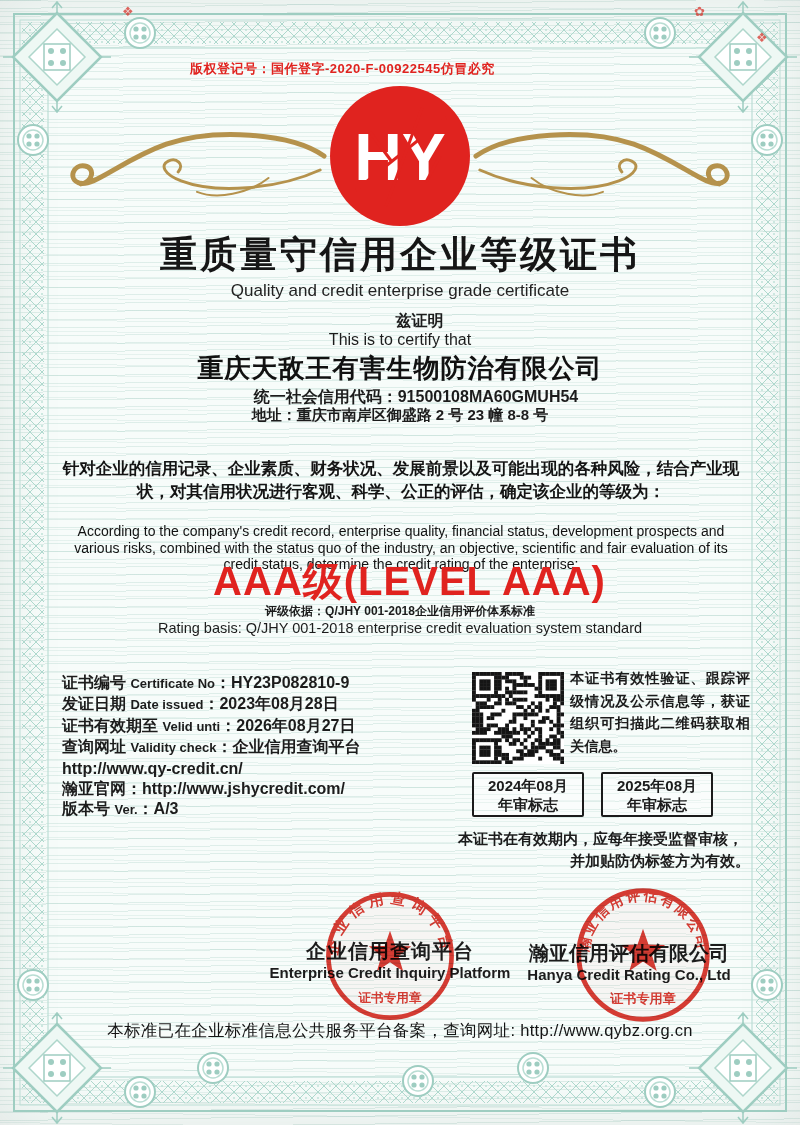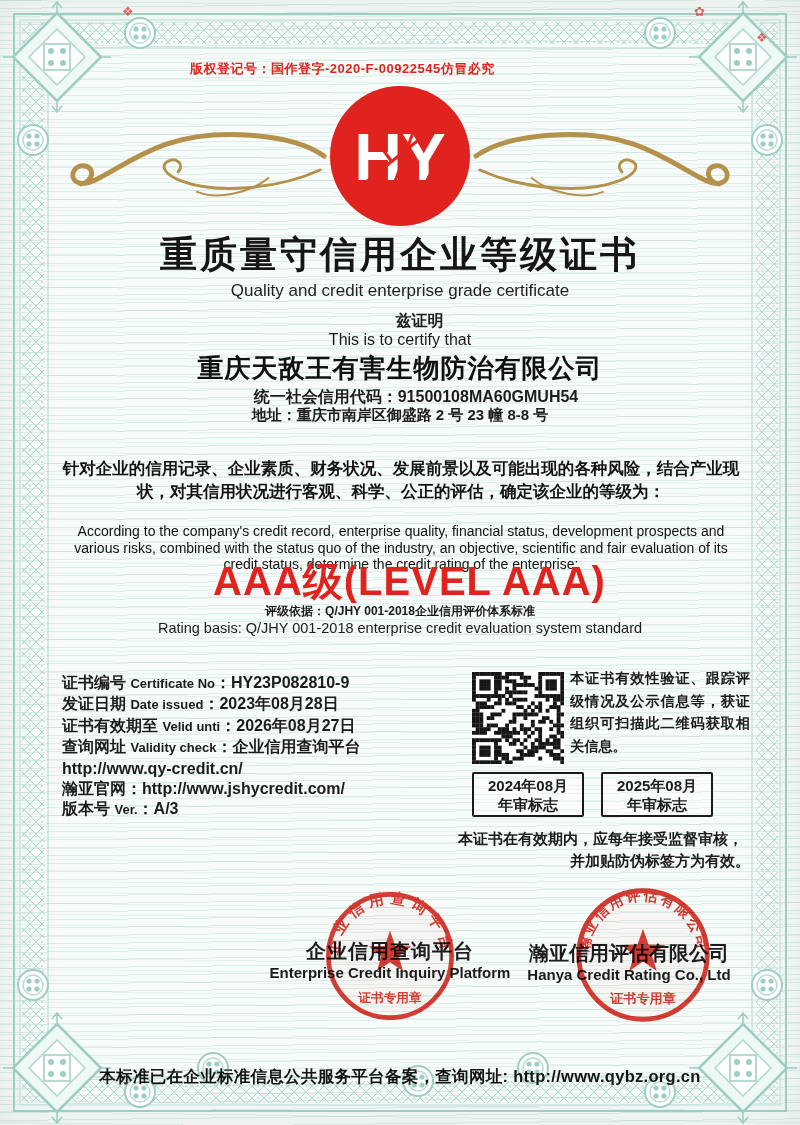--- a/index.html
+++ b/index.html
@@ -46,21 +46,21 @@
   .mark div{font-size:15px;font-weight:600;line-height:19px;}
   .sup-note{top:828px;left:458px;width:292px;text-align:left;font-size:15px;font-weight:700;line-height:21.5px;}
   .sup-note .l2{text-align:right;}
   .iss-l-cn{top:938px;left:240px;width:300px;text-align:center;font-size:20px;font-weight:800;letter-spacing:1px;}
   .iss-l-en{top:964px;left:240px;width:300px;text-align:center;font-size:15px;font-weight:600;}
   .iss-r-cn{top:940px;left:493px;width:272px;text-align:center;font-size:20px;font-weight:800;}
   .iss-r-en{top:966px;left:493px;width:272px;text-align:center;font-size:15px;font-weight:600;}
   .stamp{mix-blend-mode:multiply;}
   .stamp-left{top:886px;left:320px;width:140px;height:140px;}
   .stamp-right{top:882px;left:570px;width:146px;height:146px;}
-  .footer{top:1066px;font-size:16.5px;font-weight:700;color:#141414;letter-spacing:.3px;}
+  .footer{top:1020px;font-size:16.5px;font-weight:400;color:#141414;letter-spacing:.3px;}
 </style>
 </head>
 <body>
 
 <div class="page">
 
   <svg class="border-svg" viewBox="0 0 800 1125" xmlns="http://www.w3.org/2000/svg">
     <defs>
       <pattern id="lat" width="12" height="12" patternUnits="userSpaceOnUse">
         <path d="M6 0L12 6L6 12L0 6Z" fill="none" stroke="#aed8cd" stroke-width="1"></path>

